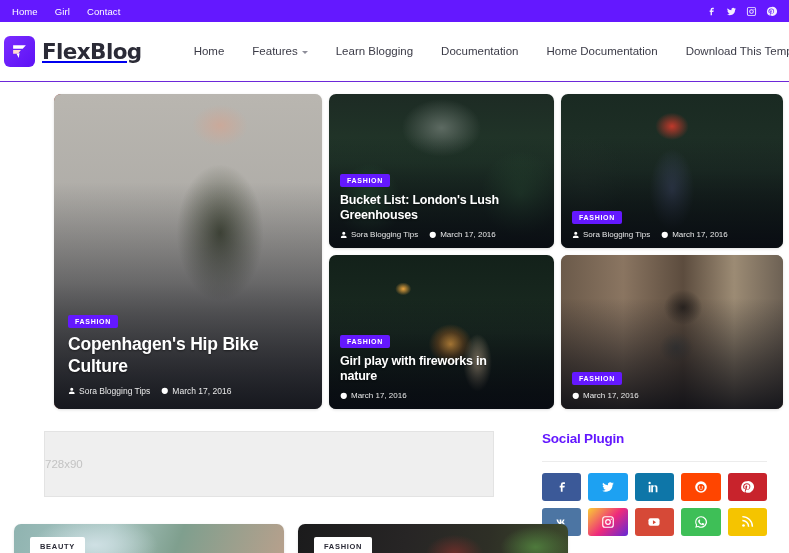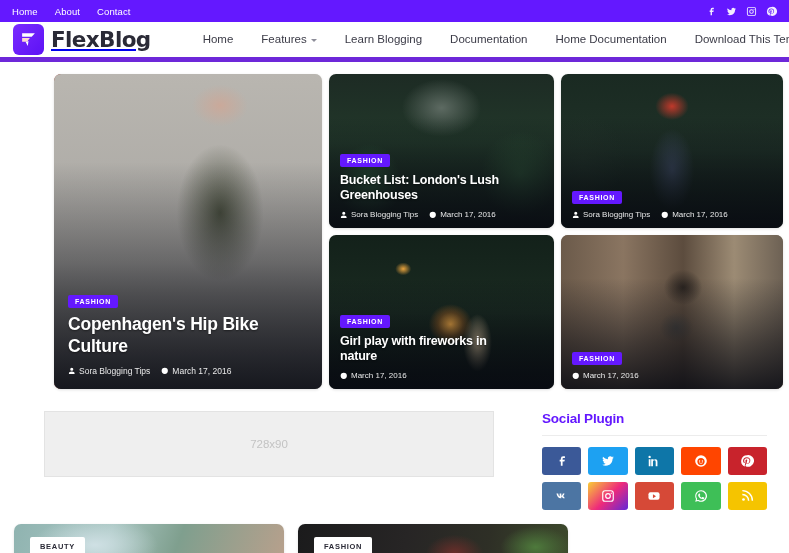--- a/index.html
+++ b/index.html
@@ -25,24 +25,24 @@
   .topbar-spacer{ flex:1; }
   .topbar-social{ display:flex; gap:9px; align-items:center; }
   .topbar-social .ti{
     width:11px; height:11px; display:block;
     opacity:.92;
   }
   .topbar-social .ti svg{ width:11px; height:11px; fill:#ffffff; display:block; }
 
   
   .header{
-    height:40px; background:#ffffff;
+    height:60px; background:#ffffff;
     display:flex; align-items:center;
-    padding:0 13px;
-    border-bottom:5px solid #6d28d9;
+    padding:0 4px;
+    border-bottom:1px solid #6d28d9;
   }
   .brand{ display:flex; align-items:center; gap:7px; }
   .logo-mark{
     width:31px; height:31px; border-radius:6px;
     background:linear-gradient(135deg,#7a2bff 0%,#5d12f5 100%);
     display:flex; align-items:center; justify-content:center;
     flex:0 0 auto;
   }
   .logo-mark svg{ width:17px; height:17px; display:block; }
   .brand-name{
@@ -110,27 +110,27 @@
   .meta svg{ width:7.5px; height:7.5px; fill:#fff; display:block; }
 
   
   .lower{ display:flex; gap:18px; margin-top:22px; }
   .lower-left{ width:510px; }
   .lower-right{ width:225px; }
 
   .ad{
     margin:0 30px; height:66px; background:#efefef;
     border:1px solid #e3e3e3;
-    display:flex; align-items:center; justify-content:center;
+    display:flex; align-items:center; 
     color:#c3c3c3; font-size:11.5px;
   }
 
   .widget-title{
     color:#6418FF; font-size:13.5px; font-weight:700;
-    letter-spacing:-.2px; padding-bottom:9px;
+    letter-spacing:-.2px; padding-bottom:15px;
     border-bottom:1px solid #ececec; margin-bottom:11px;
   }
   .social-grid{
     display:grid; grid-template-columns:repeat(5,1fr); gap:7px;
   }
   .sbtn{
     height:28px; border-radius:3px;
     display:flex; align-items:center; justify-content:center;
   }
   .sbtn svg{ width:14px; height:14px; fill:#fff; display:block; }
@@ -151,21 +151,21 @@
     font-size:7.5px; font-weight:600; letter-spacing:.7px;
     padding:5px 10px; border-radius:2px;
   }
 </style>
 </head>
 <body>
 
 <div class="topbar">
   <div class="topbar-links">
     <a href="#">Home</a>
-    <a href="#">About</a>
+    <a href="#">Girl</a>
     <a href="#">Contact</a>
   </div>
   <div class="topbar-spacer"></div>
   <div class="topbar-social">
     <a href="#" class="ti">
         <svg viewBox="0 0 24 24">
           <path d="M14 7h3V4h-3a4 4 0 0 0-4 4v2H8v3h2v7h3v-7h3l1-3h-4V8a1 1 0 0 1 1-1z"></path>
         </svg>
       </a>
     <a href="#" class="ti">

